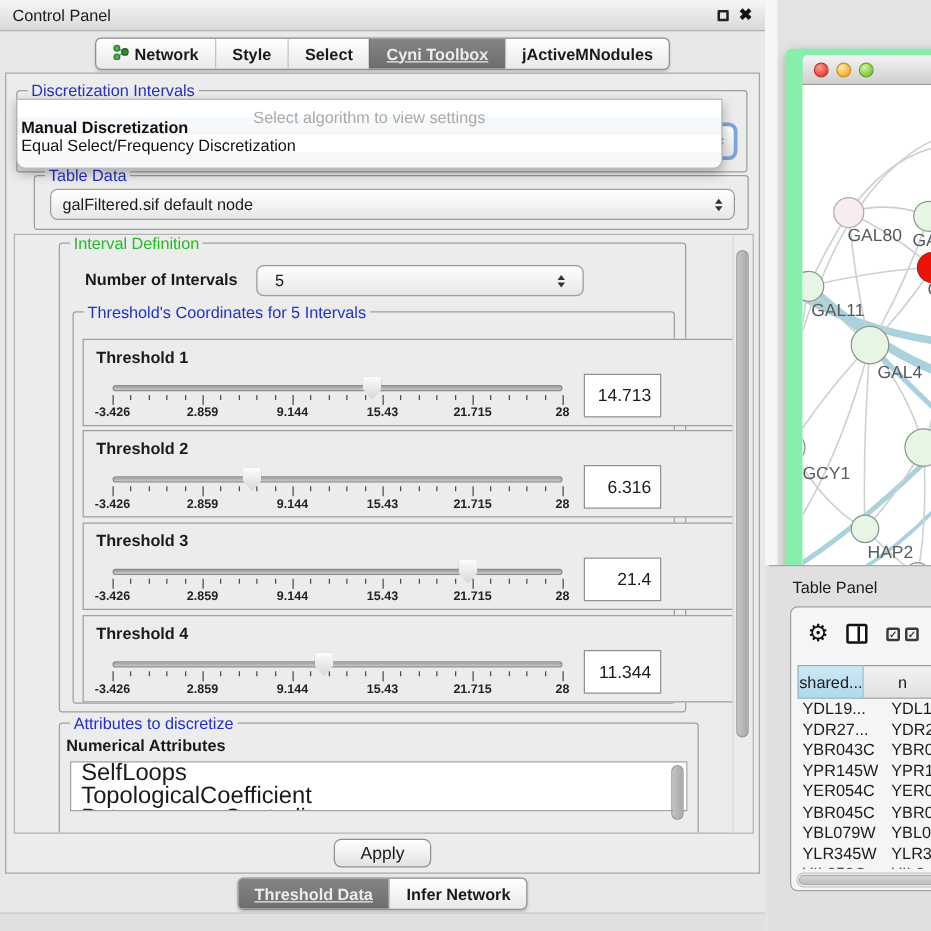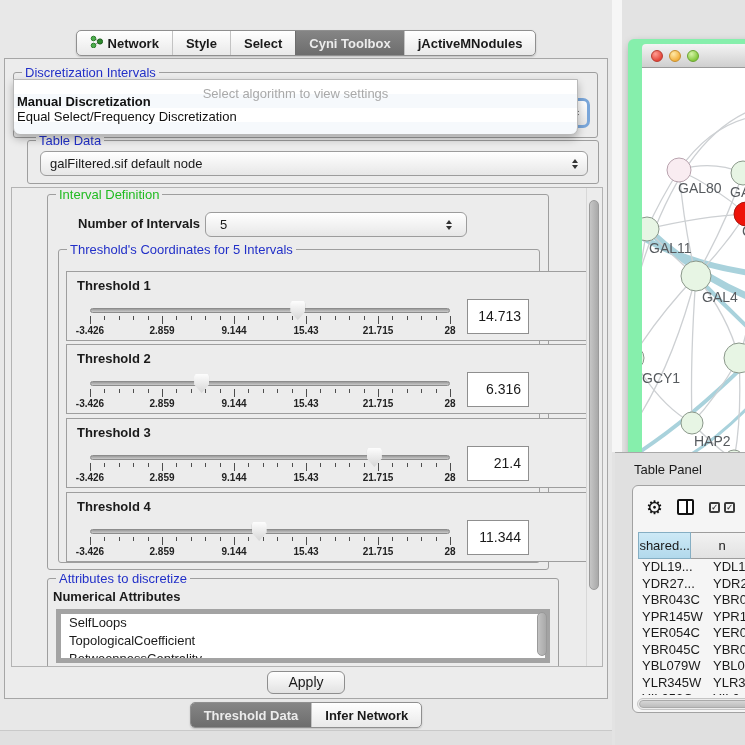--- a/index.html
+++ b/index.html
@@ -15,21 +15,21 @@
   .icon-float { width:9px; height:9px; border:2px solid #222; border-radius:1px; }
   .icon-close { font-size:13px; font-weight:bold; color:#111; line-height:10px; }
 
   .toptabs { position:absolute; top:30px; left:0; width:612px; display:flex; justify-content:center; }
   .bottomtabs { position:absolute; top:702px; left:0; width:612px; display:flex; justify-content:center; }
   .seg { display:flex; border:1px solid #8f8f8f; border-radius:5px; overflow:hidden;
          background:linear-gradient(#ffffff,#e9e9e9); box-shadow:0 1px 2px rgba(0,0,0,.18); }
   .seg .tab { height:24px; padding:0 13px; font-size:13px; font-weight:bold; color:#1a1a1a;
               display:flex; align-items:center; gap:5px; border-left:1px solid #c3c3c3; white-space:nowrap; }
   .seg .tab:first-child { border-left:none; }
-  .seg .tab.sel { background:linear-gradient(#858585,#6d6d6d); color:#ececec; border-left-color:#6d6d6d; }
+  .seg .tab.sel { background:linear-gradient(#858585,#6d6d6d); color:#ececec; border-left-color:#6d6d6d;text-decoration:underline; }
 
   .main { position:absolute; left:4px; top:58px; width:604px; height:641px;
           border:1px solid #a6a6a6; background:#ececec; }
 
   .group { position:absolute; border:1px solid #9e9e9e; border-radius:3px; }
   .gtitle { position:absolute; top:-8px; left:8px; background:#ececec; padding:0 3px;
             font-size:13px; white-space:nowrap; }
   .blue { color:#2230c8; } .green { color:#21bb21; }
 
   #algo-group { left:8px; top:13px; width:585px; height:66px; }
@@ -54,21 +54,21 @@
            border:1px solid #9c9c9c; border-radius:6px; background:linear-gradient(#fff,#e7e7e7);
            font-size:13px; display:flex; align-items:center; padding:0 9px; }
 
   #viewport { position:absolute; left:6px; top:128px; width:592px; height:480px;
               border:1px solid #b3b3b3; background:#ececec; overflow:hidden; }
   #vscroll { position:absolute; right:0; top:0; width:16px; height:478px; background:#ececec; border-left:1px solid #d8d8d8; }
   #vthumb { position:absolute; left:2px; top:12px; width:10px; height:390px; border-radius:6px;
             background:linear-gradient(90deg,#c6c6c6,#a9a9a9); border:1px solid #9a9a9a; }
 
   #interval-group { left:35px; top:6px; width:502px; height:376px; }
-  #noi-label { position:absolute; left:30px; top:21px; font-size:13px; font-weight:bold; }
+  #noi-label { position:absolute; left:20px; top:21px; font-size:13px; font-weight:bold; }
   #noi-spinner { position:absolute; left:157px; top:17px; width:262px; height:25px;
                  border:1px solid #9c9c9c; border-radius:6px; background:linear-gradient(#fff,#e7e7e7);
                  font-size:13px; display:flex; align-items:center; padding:0 14px; }
   #thr-group { position:absolute; left:10px; top:54px; width:482px; height:314px; }
 
   .thr-panel { position:absolute; left:7px; width:532px; height:70px; border:1px solid #9e9e9e; background:#ececec; }
   .thr-label { position:absolute; left:10px; top:6px; font-size:13px; font-weight:bold; }
   .track { position:absolute; left:23px; top:36px; width:360px; height:5px; border-radius:3px;
            background:linear-gradient(#9a9a9a,#cbcbcb); border:1px solid #8c8c8c; }
   .thumb { position:absolute; top:29px; width:15px; height:19px;
@@ -78,22 +78,22 @@
   .ticks { position:absolute; left:23px; top:44px; width:360px; height:9px; }
   .tick { position:absolute; top:0; width:1px; background:#4d4d4d; }
   .scale { position:absolute; left:23px; top:53px; width:360px; height:12px;
            font-size:10px; font-weight:bold; color:#222; }
   .scale span { position:absolute; transform:translateX(-50%); white-space:nowrap; }
   .vbox { position:absolute; left:400px; top:27px; width:62px; height:35px; background:#fff;
           border:1px solid #8f8f8f; font-size:14px; text-align:right; line-height:33px; padding-right:7px; }
 
   #attr-group { left:35px; top:390px; width:512px; height:108px; }
   #attr-sub { position:absolute; left:5px; top:10px; font-size:13px; font-weight:bold; }
-  #attr-list { position:absolute; left:8px; top:30px; width:494px; height:54px; background:#fff;
-               border:5px solid #a3a3a3; overflow:hidden; font-size:13px; }
+  #attr-list { position:absolute; left:8px; top:30px; width:494px; height:40px; background:#fff;
+               border:1px solid #a3a3a3; overflow:hidden; font-size:19px; }
   .attr-item { height:18px; line-height:18px; padding-left:8px; }
   #attr-thumb { position:absolute; right:11px; top:33px; width:10px; height:44px;
                 background:linear-gradient(90deg,#c2c2c2,#a9a9a9); border:1px solid #9a9a9a; border-radius:5px; }
 
   #apply { position:absolute; left:50%; top:612px; transform:translateX(-50%); width:78px; height:23px;
            border:1px solid #8e8e8e; border-radius:6px; background:linear-gradient(#fefefe,#e2e2e2);
            font-size:14px; text-align:center; line-height:21px; }
 
   #cp-footer { position:absolute; top:730px; left:0; width:612px; height:15px;
                background:#e0e0e0; border-top:1px solid #c9c9c9; }
@@ -137,20 +137,26 @@
   .td2 { padding-left:2px; }
   .tp-hscroll { position:absolute; left:4px; right:0; top:212px; height:12px; background:#ececec;
                 border:1px solid #c5c5c5; border-radius:6px; }
   .tp-hthumb { position:absolute; inset:1px; background:linear-gradient(#d6d6d6,#bdbdbd);
                border:1px solid #aaaaaa; border-radius:5px; }
 </style>
 </head>
 <body>
 
 <div class="cp">
+  <div class="cp-title">
+    <span>Control Panel</span>
+    <span class="sp"></span>
+    <span class="icon-float"></span>
+    <span class="icon-close">✖</span>
+  </div>
 
   <div class="toptabs">
     <div class="seg" id="toptabs-seg">
         <div class="tab">
           <span><svg width="13" height="13">
               <path d="M3.5 3.5 L10 6.5 L3.5 10.5" stroke="#8a8a8a" fill="none"></path>
               <circle cx="3.5" cy="3.5" r="2.3" fill="#4cae4c" stroke="#2e7d2e"></circle>
               <circle cx="3.5" cy="10.5" r="2.3" fill="#4cae4c" stroke="#2e7d2e"></circle>
               <circle cx="10" cy="6.5" r="2.6" fill="#2e8b2e" stroke="#1d5e1d"></circle>
             </svg></span>

